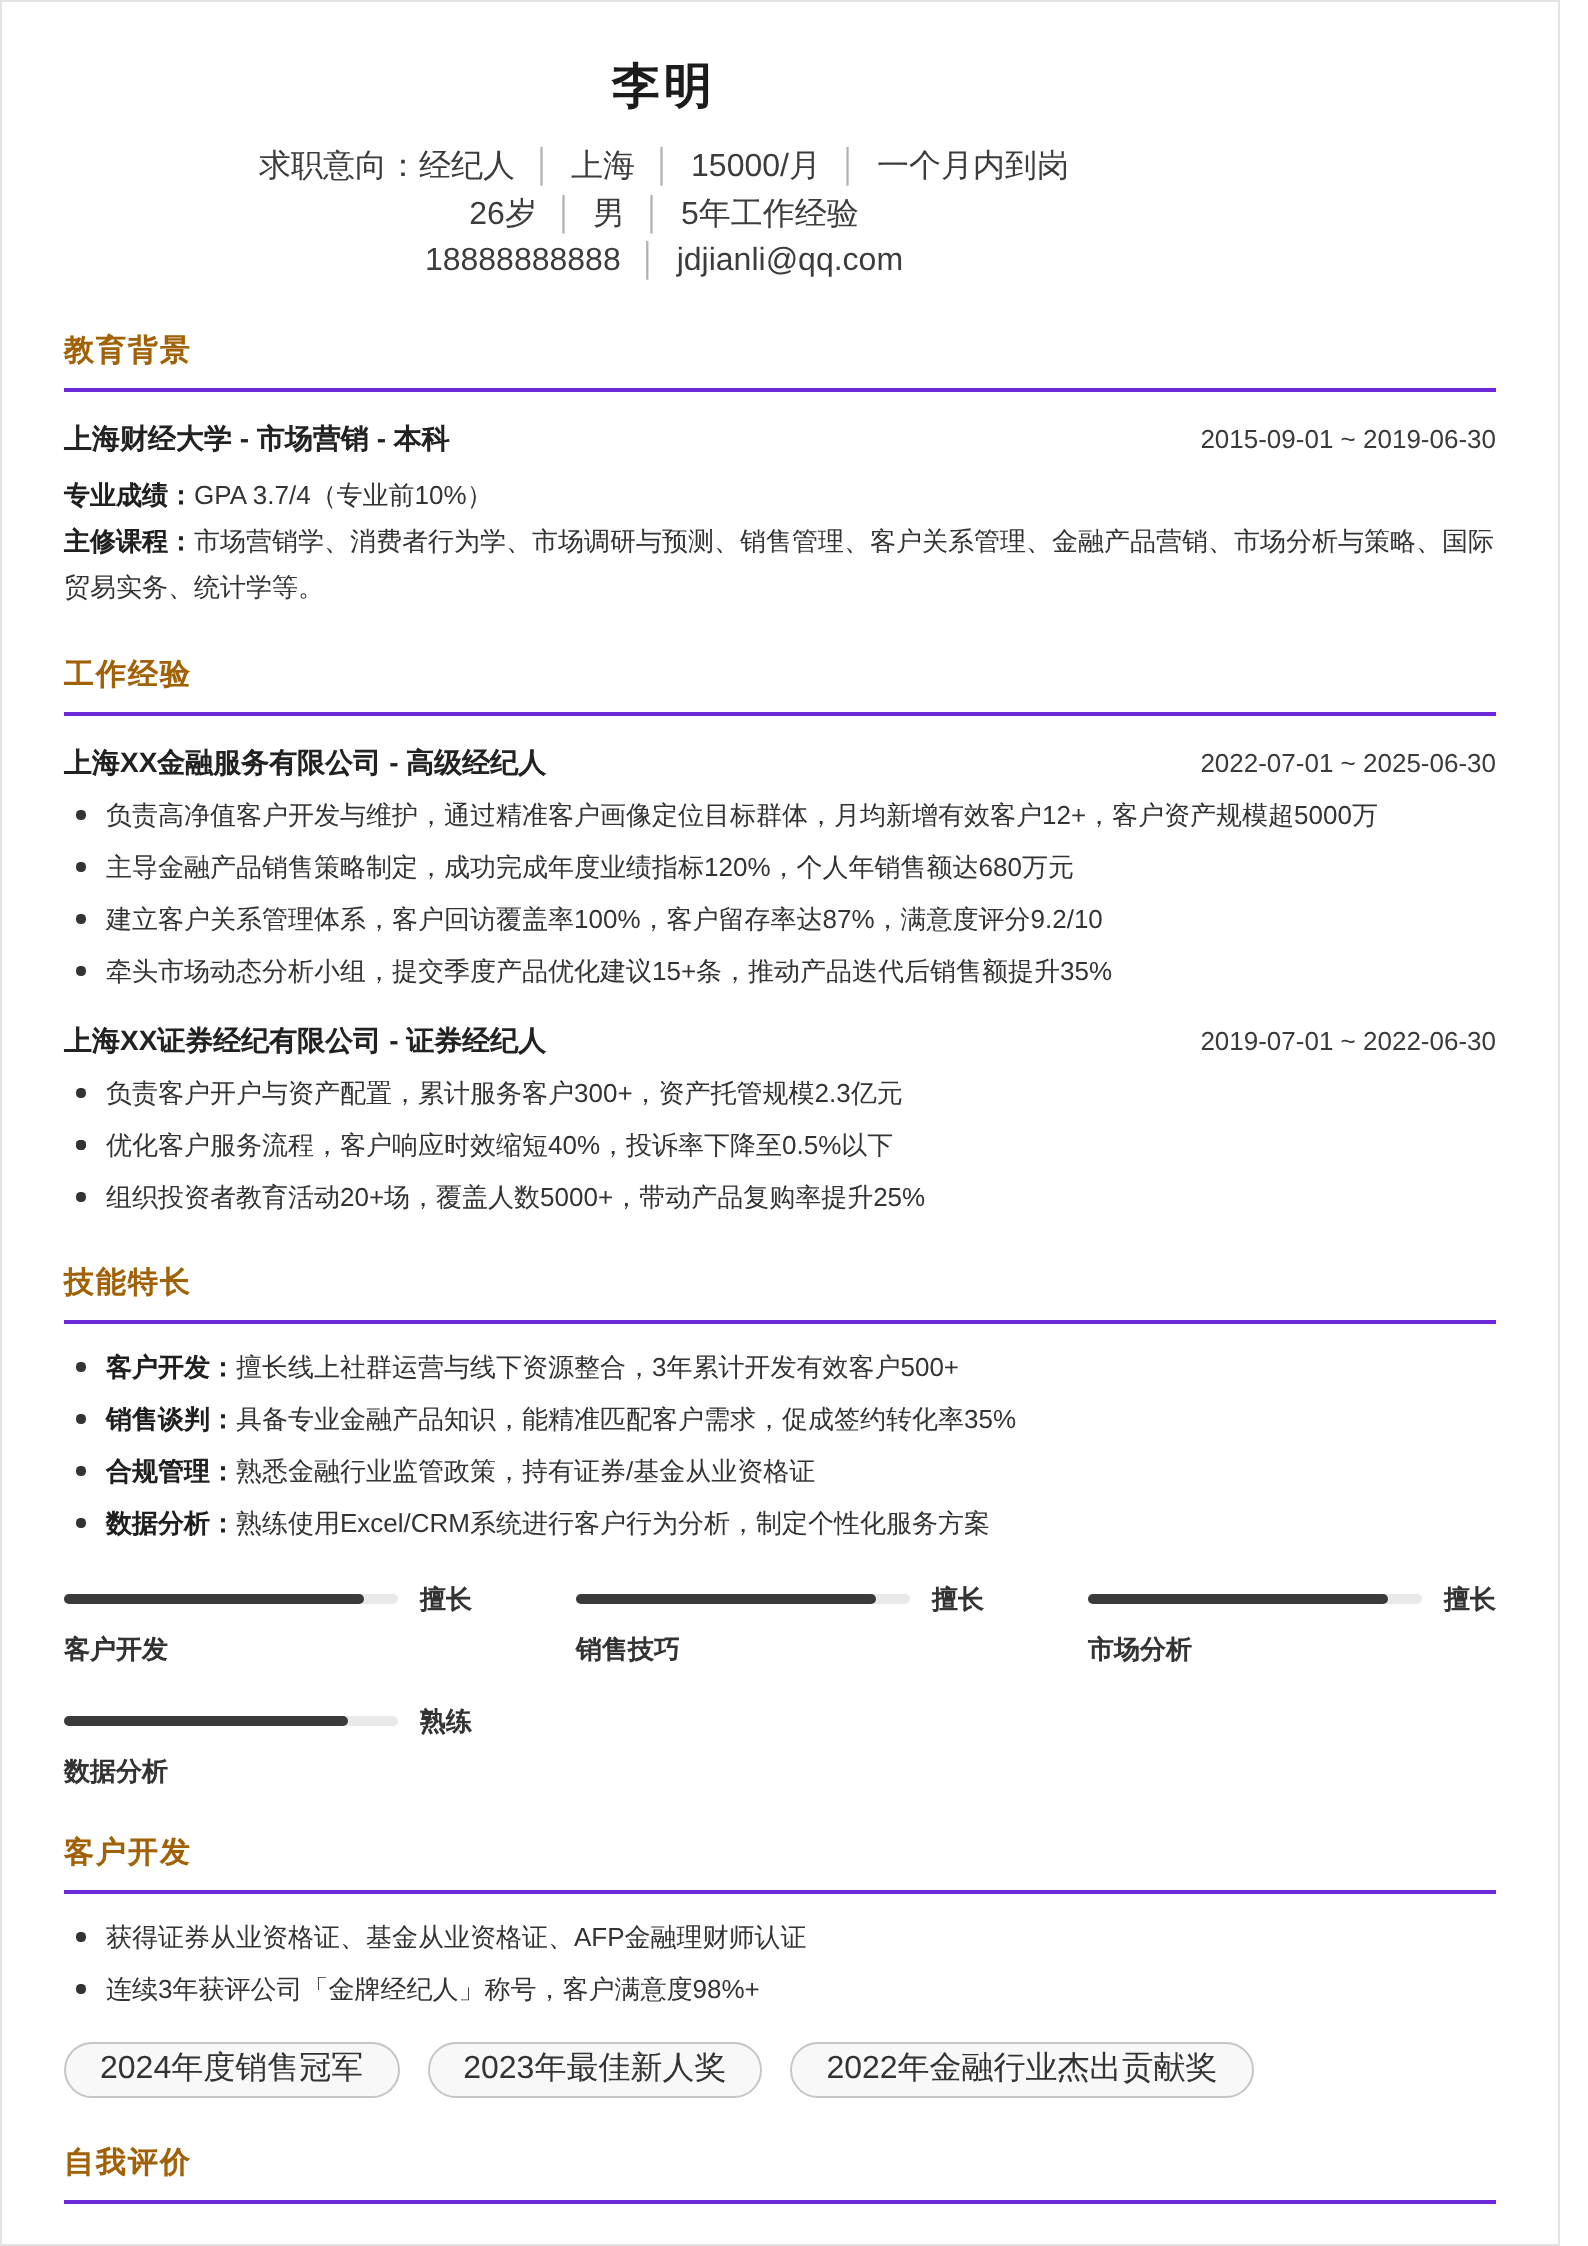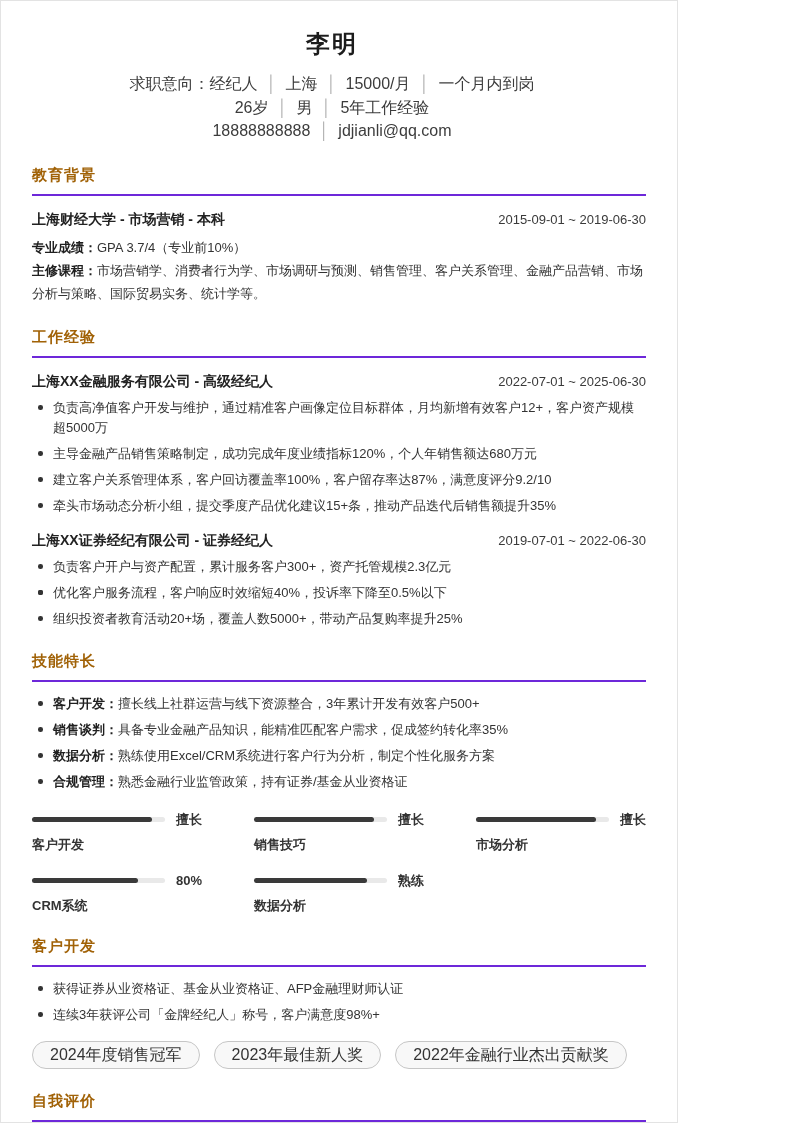--- a/index.html
+++ b/index.html
@@ -2,21 +2,21 @@
 <html><head>
 <meta charset="utf-8">
 <style>
   html,body { margin:0; padding:0; background:#ffffff; }
   body {
     font-family: "Liberation Sans", "DejaVu Sans", sans-serif;
     color:#333333;
   }
   .page {
     position:relative;
-    width:678px; height:1123px;
+    width:780px; height:1123px;
     box-sizing:border-box;
     background:#ffffff;
     border:1px solid #e3e3e3;
     padding:30px 31px 0 31px;
     overflow:hidden;
   }
   
   .header { width:600px; text-align:center; }
   .name {
     font-size:24px; font-weight:bold; color:#1c1c1c;
@@ -119,22 +119,22 @@
             <li><span class="dot"></span><span>优化客户服务流程，客户响应时效缩短40%，投诉率下降至0.5%以下</span></li>
             <li><span class="dot"></span><span>组织投资者教育活动20+场，覆盖人数5000+，带动产品复购率提升25%</span></li>
           </ul>
         </div>
       </section>
       <section class="section">
         <h2 class="section-title">技能特长</h2>
         <ul class="bullets">
           <li><span class="dot"></span><b>客户开发：</b><span>擅长线上社群运营与线下资源整合，3年累计开发有效客户500+</span></li>
           <li><span class="dot"></span><b>销售谈判：</b><span>具备专业金融产品知识，能精准匹配客户需求，促成签约转化率35%</span></li>
+          <li><span class="dot"></span><b>合规管理：</b><span>熟悉金融行业监管政策，持有证券/基金从业资格证</span></li>
           <li><span class="dot"></span><b>数据分析：</b><span>熟练使用Excel/CRM系统进行客户行为分析，制定个性化服务方案</span></li>
-          <li><span class="dot"></span><b>合规管理：</b><span>熟悉金融行业监管政策，持有证券/基金从业资格证</span></li>
         </ul>
         <div class="skills-grid">
           <div class="skill">
             <div class="skill-bar-row">
               <div class="bar-track">
                 <div class="bar-fill" style="width: 90%;"></div>
               </div>
               <span class="bar-label">擅长</span>
             </div>
             <div class="skill-name">客户开发</div>
@@ -153,29 +153,20 @@
               <div class="bar-track">
                 <div class="bar-fill" style="width: 90%;"></div>
               </div>
               <span class="bar-label">擅长</span>
             </div>
             <div class="skill-name">市场分析</div>
           </div>
           <div class="skill">
             <div class="skill-bar-row">
               <div class="bar-track">
-                <div class="bar-fill" style="width: 80%;"></div>
-              </div>
-              <span class="bar-label">80%</span>
-            </div>
-            <div class="skill-name">CRM系统</div>
-          </div>
-          <div class="skill">
-            <div class="skill-bar-row">
-              <div class="bar-track">
                 <div class="bar-fill" style="width: 85%;"></div>
               </div>
               <span class="bar-label">熟练</span>
             </div>
             <div class="skill-name">数据分析</div>
           </div>
         </div>
       </section>
       <section class="section">
         <h2 class="section-title">客户开发</h2>

